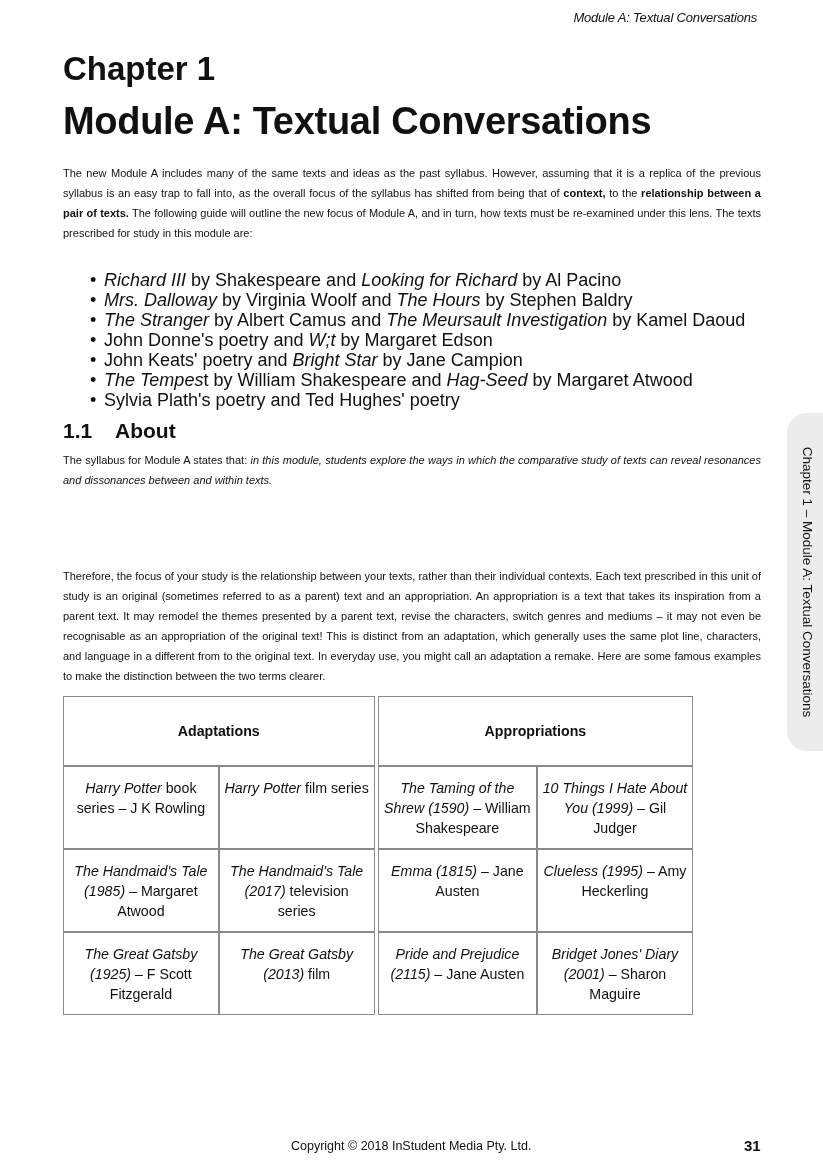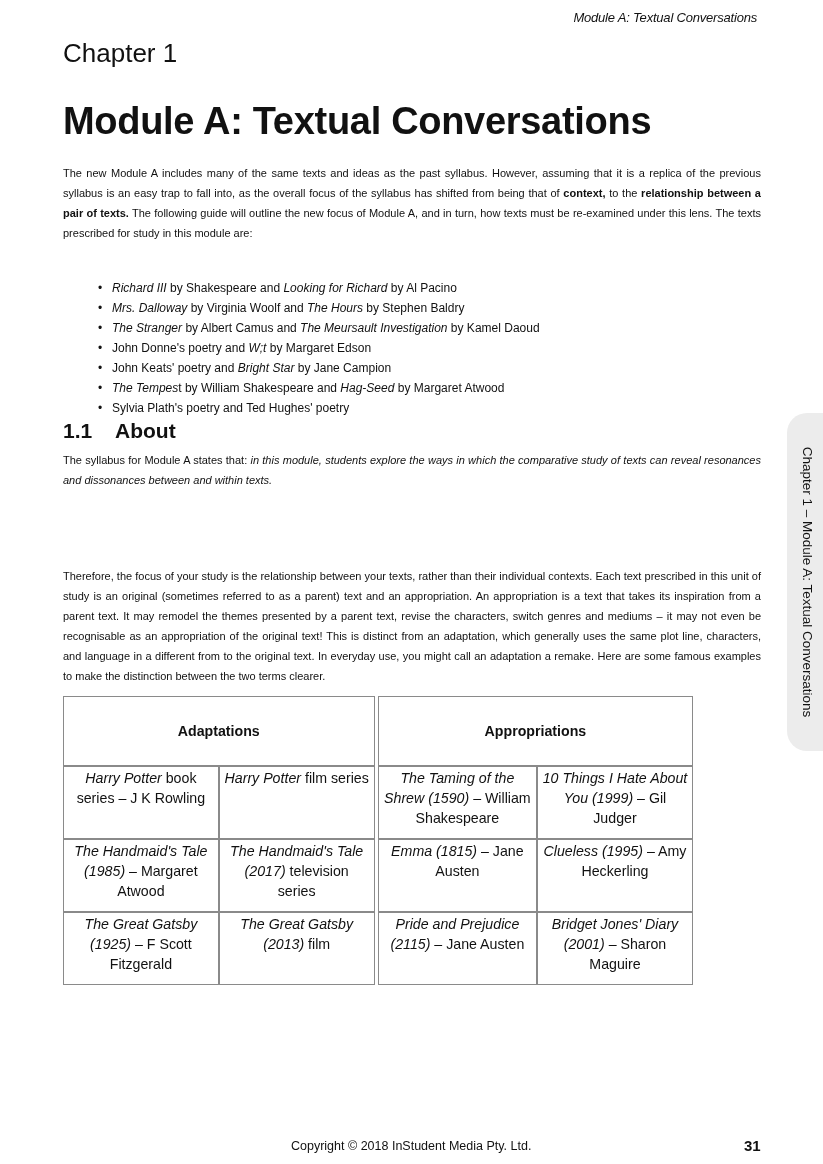--- a/index.html
+++ b/index.html
@@ -1,37 +1,37 @@
 <!DOCTYPE html>
 <html><head>
 <meta charset="utf-8">
 <style>
   html, body { margin: 0; padding: 0; background: #ffffff; }
   body { width: 823px; height: 1164px; position: relative; overflow: hidden;
          font-family: "Liberation Sans", sans-serif; color: #111; }
   .running-head { position: absolute; top: 10px; right: 66px; font-size: 13px; font-style: italic; letter-spacing: -0.2px; }
-  .chapter-label { position: absolute; left: 63px; top: 38px; font-size: 26px; font-weight: normal; }
+  .chapter-label { position: absolute; left: 63px; top: 50px; font-size: 33px; font-weight: bold; }
   .page-title { position: absolute; left: 63px; top: 100px; font-size: 38px; font-weight: bold; letter-spacing: -0.3px; }
   .content { position: absolute; left: 63px; width: 698px; font-size: 11px; line-height: 20px; }
   .p { margin: 0; text-align: justify; }
   .intro { top: 163px; }
-  ul.texts { position: absolute; left: 90px; top: 270px; margin: 8px; padding: 0; list-style: none; font-size: 12px; line-height: 20px; }
+  ul.texts { position: absolute; left: 90px; top: 270px; margin: 0; padding: 0; list-style: none; font-size: 18px; line-height: 20px; }
   ul.texts li { position: relative; padding-left: 14px; }
   ul.texts li::before { content: "•"; position: absolute; left: 0; top: 0; }
   .section-title { position: absolute; left: 63px; top: 419px; font-size: 21px; font-weight: bold; }
   .section-title .num { display: inline-block; width: 52px; }
   .rubric1 { top: 450px; }
   .rubric2 { top: 523px; margin-top: 43px; }
   .tab-side { position: absolute; left: 787px; top: 413px; width: 40px; height: 338px; background: #ececec; border-radius: 20px 0 0 20px; }
   .tab-side span { position: absolute; left: 50%; top: 50%; white-space: nowrap; font-size: 13.5px;
                    transform: translate(-50%, -50%) rotate(90deg); }
   table.cmp { position: absolute; left: 63px; top: 696px; width: 630px; border-collapse: separate; border-spacing: 0; font-size: 14.2px; line-height: 20px; }
   table.cmp td, table.cmp th { border: 1px solid #8a8a8a; text-align: center; vertical-align: top; padding: 0 4px; }
   table.cmp th { height: 30px; vertical-align: middle; font-weight: bold; }
-  table.cmp td { height: 70px; padding-top: 1px; }
+  table.cmp td { height: 70px; padding-top: 11px; }
   .gapcol { width: 2px; padding: 0 !important; border-left: none !important; border-right: none !important; border-top: none !important; border-bottom: none !important; }
   .sep-top td { border-top: 3px double #8a8a8a; }
   .footer-copy { position: absolute; left: 291px; top: 1139px; font-size: 12.5px; }
   .footer-page { position: absolute; left: 744px; top: 1137px; font-size: 15px; font-weight: bold; }
   i { font-style: italic; }
 </style>
 </head>
 <body>
 
 <div class="running-head">Module A: Textual Conversations</div>

